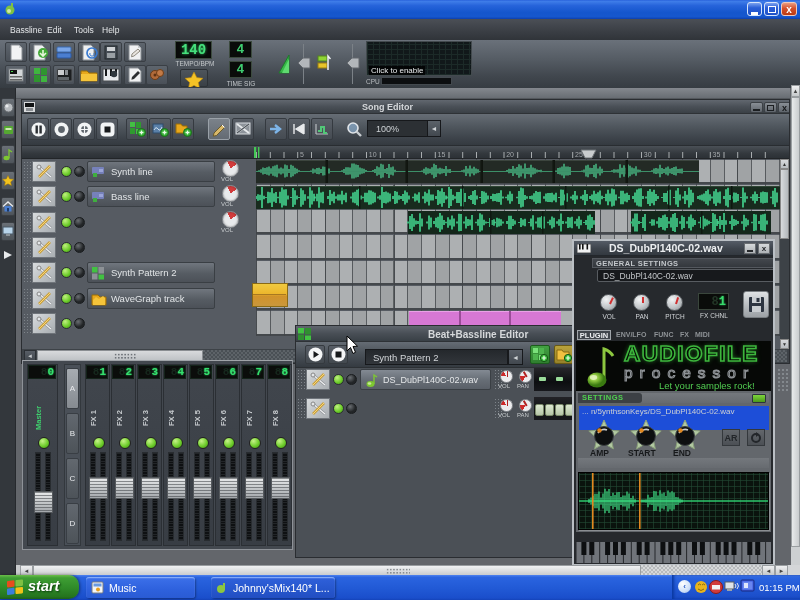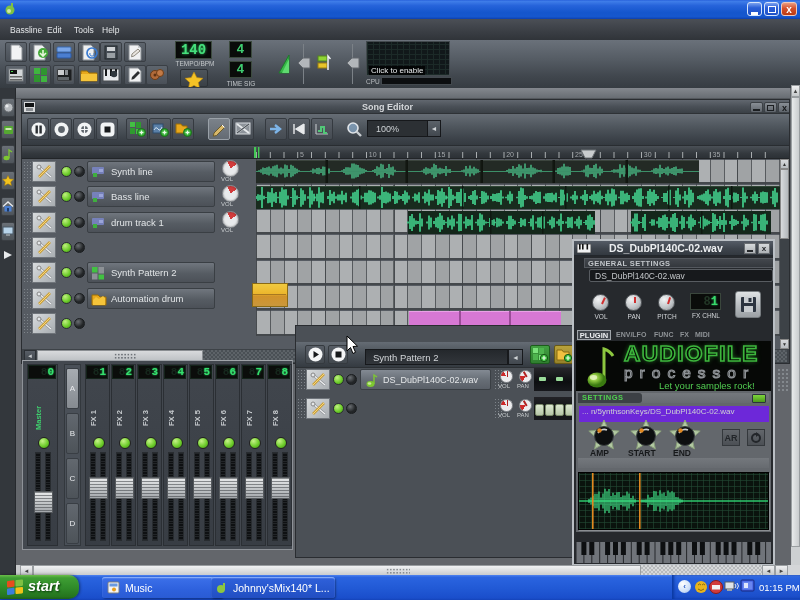--- a/index.html
+++ b/index.html
@@ -152,21 +152,21 @@
   <div class="abs" style="left:317px;top:14px;width:14px;height:20px;"><svg width="14" height="20">
         <rect x="1" y="2" width="9" height="5" fill="#8fd435" stroke="#55841c"></rect>
         <rect x="1" y="9" width="9" height="5" fill="#e8c42a" stroke="#9a7e10"></rect>
         <path d="M11 16 v-14 l2.5 3" stroke="#f0f2f4" stroke-width="1.5" fill="none"></path>
       </svg></div>
   <div class="abs" style="left:352px;top:4px;width:1px;height:40px;background:#2b2f33;border-right:1px solid #7b8187;"></div>
   <svg class="abs" style="left:346px;top:17px" width="14" height="12">
       <path d="M13 1 v10 h-7 l-5 -5 5 -5 z" fill="#b2b6ba" stroke="#62676c"></path>
     </svg>
 
-  <div class="abs" style="left:366px;top:1px;width:84px;height:35px;background:#11181a;border:1px solid #434a4e;background-image:repeating-linear-gradient(90deg,#1c2a28 0 1px,transparent 1px 6px),repeating-linear-gradient(0deg,#1c2a28 0 1px,transparent 1px 5px);">
+  <div class="abs" style="left:366px;top:1px;width:106px;height:35px;background:#11181a;border:1px solid #434a4e;background-image:repeating-linear-gradient(90deg,#1c2a28 0 1px,transparent 1px 6px),repeating-linear-gradient(0deg,#1c2a28 0 1px,transparent 1px 5px);">
     <span class="abs" style="left:2px;top:24px;color:#e8eaec;font-size:8px;background:#000c;padding:0 2px;">Click to enable</span>
   </div>
   <div class="abs" style="left:366px;top:38px;color:#b8bcbf;font-size:6.5px;">CPU</div>
   <div class="abs" style="left:381px;top:37px;width:71px;height:8px;background:#0c0e10;border:1px solid #43494e;"></div>
 </div>
 
 <div class="abs" style="left:16px;top:88px;width:774px;height:11px;background:linear-gradient(180deg,#84888e,#686d73);border-bottom:1px solid #53575c;"></div>
 
 <div class="abs" id="sidebar" style="left:0;top:88px;width:16px;height:488px;background:#33373c;border-right:1px solid #26292d;">
     <div class="abs" style="left:1px;top:10px;width:14px;height:19px;background:linear-gradient(180deg,#6a7077,#4e545a);border:1px solid #3a3e43;border-radius:2px;display:flex;align-items:center;justify-content:center;">
@@ -461,28 +461,20 @@
       <svg width="17" height="15">
         <path d="M2 2 L15 13" stroke="#8e9296" stroke-width="2.4"></path>
         <path d="M2 2 L15 13" stroke="#f2f3f4" stroke-width="1.1"></path>
         <path d="M14 2 L3 13" stroke="#caa03a" stroke-width="2.6"></path>
         <path d="M14 2 L3 13" stroke="#f4d47c" stroke-width="1"></path>
         <circle cx="3" cy="3" r="2" fill="#e4e7e9" stroke="#888"></circle>
       </svg>
     </div>
     <div class="abs" style="left:39px;top:116.6px;width:11px;height:11px;border-radius:50%;background:radial-gradient(circle at 35% 30%,#c0f080,#6fce2c 55%,#3f8f14);border:1px solid #2c3033;"></div>
     <div class="abs" style="left:52px;top:116.6px;width:11px;height:11px;border-radius:50%;background:radial-gradient(circle at 35% 30%,#6a6e72,#222527 60%);border:1px solid #191c1e;"></div>
-    <div class="abs" style="left:65px;top:111.6px;width:128px;height:21px;background:linear-gradient(180deg,#70767e,#565c63 55%,#4c5158);border:1px solid #3a3f44;border-radius:2px;">
-      <svg width="15" height="14" style="position:absolute;left:3px;top:3px">
-        <rect x="1" y="2" width="12" height="7" rx="1" fill="#7a86c8" opacity=".85"></rect>
-        <rect x="2" y="8" width="4" height="4" fill="#3fae3f"></rect>
-        <rect x="8" y="4" width="4" height="3" fill="#9aa4d8"></rect>
-      </svg>
-      <span class="abs" style="left:23px;top:4px;font-size:9.5px;color:#e2e5e7;white-space:nowrap;">drum track 1</span>
-    </div>
     <div class="abs" style="left:200px;top:110.6px;width:17px;height:17px;border-radius:50%;background:conic-gradient(from 215deg,#e8eaec 0 120deg,#d23c3c 0 200deg,#e8eaec 0 360deg);border:1px solid #8a8e92;box-shadow:inset 0 0 2px #0006;"></div>
     <div class="abs" style="left:199px;top:126.6px;font-size:6px;color:#c8ccce;">VOL</div>
     <div class="abs" style="left:1px;top:136.9px;width:8px;height:21px;background-image:radial-gradient(circle,#7e848a 0.8px,transparent 1px);background-size:3px 3px;"></div>
     <div class="abs" style="left:10px;top:136.9px;width:24px;height:21px;background:linear-gradient(135deg,#d8dbdd,#a8adb1);border:1px solid #6f747a;display:flex;align-items:center;justify-content:center;">
       <svg width="17" height="15">
         <path d="M2 2 L15 13" stroke="#8e9296" stroke-width="2.4"></path>
         <path d="M2 2 L15 13" stroke="#f2f3f4" stroke-width="1.1"></path>
         <path d="M14 2 L3 13" stroke="#caa03a" stroke-width="2.6"></path>
         <path d="M14 2 L3 13" stroke="#f4d47c" stroke-width="1"></path>
         <circle cx="3" cy="3" r="2" fill="#e4e7e9" stroke="#888"></circle>
@@ -521,21 +513,21 @@
         <circle cx="3" cy="3" r="2" fill="#e4e7e9" stroke="#888"></circle>
       </svg>
     </div>
     <div class="abs" style="left:39px;top:192.5px;width:11px;height:11px;border-radius:50%;background:radial-gradient(circle at 35% 30%,#c0f080,#6fce2c 55%,#3f8f14);border:1px solid #2c3033;"></div>
     <div class="abs" style="left:52px;top:192.5px;width:11px;height:11px;border-radius:50%;background:radial-gradient(circle at 35% 30%,#6a6e72,#222527 60%);border:1px solid #191c1e;"></div>
     <div class="abs" style="left:65px;top:187.5px;width:128px;height:21px;background:linear-gradient(180deg,#70767e,#565c63 55%,#4c5158);border:1px solid #3a3f44;border-radius:2px;">
       <svg width="16" height="14" style="position:absolute;left:3px;top:3px">
         <path d="M1 3 h6 l2 2 h6 v8 h-14 z" fill="#e8a81c" stroke="#9a6e08"></path>
         <path d="M2 8 l3-3 3 2 4-3 2 2 v7 h-12 z" fill="#f5c43a"></path>
       </svg>
-      <span class="abs" style="left:23px;top:4px;font-size:9.5px;color:#e2e5e7;white-space:nowrap;">Automation drum</span>
+      <span class="abs" style="left:23px;top:4px;font-size:9.5px;color:#e2e5e7;white-space:nowrap;">WaveGraph track</span>
     </div>
     <div class="abs" style="left:1px;top:212.8px;width:8px;height:21px;background-image:radial-gradient(circle,#7e848a 0.8px,transparent 1px);background-size:3px 3px;"></div>
     <div class="abs" style="left:10px;top:212.8px;width:24px;height:21px;background:linear-gradient(135deg,#d8dbdd,#a8adb1);border:1px solid #6f747a;display:flex;align-items:center;justify-content:center;">
       <svg width="17" height="15">
         <path d="M2 2 L15 13" stroke="#8e9296" stroke-width="2.4"></path>
         <path d="M2 2 L15 13" stroke="#f2f3f4" stroke-width="1.1"></path>
         <path d="M14 2 L3 13" stroke="#caa03a" stroke-width="2.6"></path>
         <path d="M14 2 L3 13" stroke="#f4d47c" stroke-width="1"></path>
         <circle cx="3" cy="3" r="2" fill="#e4e7e9" stroke="#888"></circle>
       </svg>
@@ -658,20 +650,29 @@
       <div class="abs" style="left:14px;top:87px;width:6px;height:89px;background:#0e1012;border:1px solid #282c30;background-image:repeating-linear-gradient(180deg,#222528 0 1px,transparent 1px 2.6px);"></div>
       <div class="abs" style="left:2.5px;top:112px;width:19px;height:22px;background:linear-gradient(180deg,#e8eaeb,#b9bdc0 45%,#9da1a5);border:1px solid #55595d;background-image:repeating-linear-gradient(180deg,rgba(60,64,68,.55) 0 1px,transparent 1px 3px),linear-gradient(180deg,#e8eaeb,#a3a7ab);"></div>
     </div>
     <div class="abs" style="left:245px;top:4px;width:22px;height:14px;background:#0b0d0b;border:1px solid #14231a;display:flex;align-items:center;justify-content:flex-end;">
       <span style="color:#16281d;font-family:'Liberation Mono',monospace;font-weight:bold;font-size:11px;">8</span>
       <span style="color:#35e06e;font-family:'Liberation Mono',monospace;font-weight:bold;font-size:11px;text-shadow:0 0 2px #2cbf5e;margin-right:1px;">8</span>
     </div>
   </div>
 
 <div class="abs" id="bbed" style="left:295px;top:325px;width:365px;height:233px;background:#4b5056;border:1px solid #2a2d31;overflow:hidden;">
+    <div class="abs" style="left:0;top:0;width:363px;height:16px;background:linear-gradient(180deg,#60666e,#494f56 50%,#394046);border-bottom:1px solid #2e3236;">
+      <svg class="abs" style="left:2px;top:2px" width="13" height="12">
+        <rect x="0" y="0" width="6" height="5.5" fill="#42c242"></rect>
+        <rect x="7" y="0" width="6" height="6.5" fill="#2f8f2f"></rect>
+        <rect x="0" y="6.5" width="6" height="5.5" fill="#2f8f2f"></rect>
+        <rect x="7" y="7.5" width="6" height="4.5" fill="#42c242"></rect>
+      </svg>
+      <span class="abs" style="left:132px;top:3px;font-size:10px;font-weight:bold;color:#d6d9db;">Beat+Bassline Editor</span>
+    </div>
     <div class="abs" style="left:0;top:16px;width:363px;height:26px;background:linear-gradient(180deg,#656c74 0%,#4c535a 45%,#3b4148 85%,#353b41 100%);border-bottom:1px solid #2c3034;">
       <div class="abs" style="left:9px;top:3px;width:20px;height:19px;background:linear-gradient(180deg,#575d65,#43494f);border:1px solid #353a3f;border-radius:2px;display:flex;align-items:center;justify-content:center;">
         <svg width="15" height="15">
           <circle cx="7.5" cy="7.5" r="7" fill="#f4f5f6"></circle>
           <path d="M5.5 4 l5.5 3.5 -5.5 3.5 z" fill="#17191b"></path>
         </svg>
       </div>
       <div class="abs" style="left:32px;top:3px;width:20px;height:19px;background:linear-gradient(180deg,#575d65,#43494f);border:1px solid #353a3f;border-radius:2px;display:flex;align-items:center;justify-content:center;">
         <svg width="15" height="15">
           <circle cx="7.5" cy="7.5" r="7" fill="#f4f5f6"></circle>
@@ -772,21 +773,21 @@
         <rect x="2" y="0" width="1.6" height="5.5" fill="#111"></rect>
         <rect x="5" y="0" width="1.6" height="5.5" fill="#111"></rect>
         <rect x="9.5" y="0" width="1.6" height="5.5" fill="#111"></rect>
       </svg>
       <span class="abs" style="left:35px;top:1px;font-size:10.5px;font-weight:bold;color:#eceef0;">DS_DubPl140C-02.wav</span>
       <div class="abs" style="left:170px;top:2px;width:12px;height:11px;background:linear-gradient(180deg,#d6d9db,#aeb2b6);border:1px solid #6a6e72;">
         <div class="abs" style="left:2px;top:6px;width:6px;height:2px;background:#26292c;"></div>
       </div>
       <div class="abs" style="left:184px;top:2px;width:12px;height:11px;background:linear-gradient(180deg,#d6d9db,#aeb2b6);border:1px solid #6a6e72;color:#26292c;font-size:8px;line-height:10px;text-align:center;font-weight:bold;">x</div>
     </div>
-    <div class="abs" style="left:8px;top:15px;width:199px;height:74px;background:#26292d;">
+    <div class="abs" style="left:16px;top:15px;width:199px;height:74px;background:#26292d;">
       <div class="abs" style="left:2px;top:2px;width:195px;height:10px;background:linear-gradient(180deg,#43474d,#34383d);border:1px solid #54585e;color:#c2c6ca;font-size:7.5px;font-weight:bold;line-height:9px;padding-left:3px;letter-spacing:.4px;">GENERAL SETTINGS</div>
       <div class="abs" style="left:7px;top:13px;width:184px;height:13px;background:#17191c;border:1px solid #585c61;border-radius:2px;color:#c2c5c8;font-size:8.5px;line-height:12px;padding-left:5px;">DS_DubPl140C-02.wav</div>
       <div class="abs" style="left:10px;top:38px;width:17px;height:17px;border-radius:50%;background:radial-gradient(circle at 35% 30%,#f2f3f4,#c2c6c9 55%,#888d91);border:1px solid #5a5e62;">
         <div class="abs" style="left:7.5px;top:1.5px;width:2px;height:6.5px;background:#d03030;transform-origin:1px 7px;transform:rotate(25deg);"></div>
       </div>
       <div class="abs" style="left:6px;top:57px;width:26px;text-align:center;font-size:6.5px;color:#d2d5d8;">VOL</div>
       <div class="abs" style="left:43px;top:38px;width:17px;height:17px;border-radius:50%;background:radial-gradient(circle at 35% 30%,#f2f3f4,#c2c6c9 55%,#888d91);border:1px solid #5a5e62;">
         <div class="abs" style="left:7.5px;top:1.5px;width:2px;height:6.5px;background:#d03030;transform-origin:1px 7px;transform:rotate(0deg);"></div>
       </div>
       <div class="abs" style="left:39px;top:57px;width:26px;text-align:center;font-size:6.5px;color:#d2d5d8;">PAN</div>
@@ -829,21 +830,21 @@
         <ellipse cx="13.5" cy="34.5" rx="3.6" ry="2.4" fill="#e4f6c0" opacity=".85"></ellipse>
       </svg>
       <div class="abs" style="left:48px;top:0px;font-size:22.5px;font-weight:bold;letter-spacing:1.5px;color:#041004;-webkit-text-stroke:1.6px #3db53d;text-shadow:0 0 5px #2a8f2a;">AUDIOFILE</div>
       <div class="abs" style="left:48px;top:23px;font-size:15.5px;letter-spacing:7px;color:#060806;-webkit-text-stroke:1.1px #8e9296;">processor</div>
       <div class="abs" style="left:83px;top:38.5px;font-size:9.5px;color:#52cc52;">Let your samples rock!</div>
     </div>
     <div class="abs" style="left:2px;top:150px;width:195px;height:65px;background:#63676c;">
       <div class="abs" style="left:2px;top:2px;width:191px;height:10px;background:linear-gradient(180deg,#74787d,#676b70);"></div>
       <div class="abs" style="left:2px;top:2px;width:64px;height:10px;background:#3c4045;border-radius:0 3px 3px 0;color:#50d050;font-size:7.5px;font-weight:bold;line-height:9px;padding-left:4px;letter-spacing:.5px;">SETTINGS</div>
       <div class="abs" style="left:176px;top:2.5px;width:14px;height:9px;background:linear-gradient(180deg,#7ed43e,#4a9a18);border:1px solid #2c333c;border-radius:1px;"></div>
-      <div class="abs" style="left:3px;top:15px;width:190px;height:16px;background:#6d28d9;color:#cdd0d3;font-size:8px;line-height:11px;padding-left:3px;white-space:nowrap;overflow:hidden;">... n/5ynthsonKeys/DS_DubPl140C-02.wav</div>
+      <div class="abs" style="left:3px;top:15px;width:190px;height:24px;background:#1d4ed8;color:#cdd0d3;font-size:8px;line-height:11px;padding-left:3px;white-space:nowrap;overflow:hidden;">... n/5ynthsonKeys/DS_DubPl140C-02.wav</div>
       <svg class="abs" style="left:0;top:28px" width="195" height="37">
         <polygon points="28.0,1.0 32.4,10.9 43.2,12.1 35.1,19.3 37.4,29.9 28.0,24.5 18.6,29.9 20.9,19.3 12.8,12.1 23.6,10.9" fill="#b2c8a2" stroke="#8aa07a" stroke-width="1"></polygon>
         <circle cx="28" cy="17" r="9.5" fill="#0d0f10"></circle>
         <circle cx="28" cy="17" r="9.5" fill="none" stroke="#3a3e42" stroke-width="1"></circle>
         <path d="M22 14 a7 7 0 0 1 9 -3" stroke="#caccce" stroke-width="1.6" fill="none"></path>
         <circle cx="23.5 " cy="11.5" r="2.2" fill="#e08820"></circle>
         <polygon points="70.0,1.0 74.4,10.9 85.2,12.1 77.1,19.3 79.4,29.9 70.0,24.5 60.6,29.9 62.9,19.3 54.8,12.1 65.6,10.9" fill="#b2c8a2" stroke="#8aa07a" stroke-width="1"></polygon>
         <circle cx="70" cy="17" r="9.5" fill="#0d0f10"></circle>
         <circle cx="70" cy="17" r="9.5" fill="none" stroke="#3a3e42" stroke-width="1"></circle>
         <path d="M64 14 a7 7 0 0 1 9 -3" stroke="#caccce" stroke-width="1.6" fill="none"></path>
@@ -945,21 +946,21 @@
       <svg class="abs" style="left:7px;top:4px" width="17" height="16" viewBox="0 0 17 16">
         <g transform="skewY(-6)">
           <rect x="0" y="2" width="7.5" height="6.5" rx="1" fill="#e84c1e"></rect>
           <rect x="8.5" y="2" width="7.5" height="6.5" rx="1" fill="#7ec043"></rect>
           <rect x="0" y="9.5" width="7.5" height="6.5" rx="1" fill="#3a7edc"></rect>
           <rect x="8.5" y="9.5" width="7.5" height="6.5" rx="1" fill="#f2c218"></rect>
         </g>
       </svg>
       <span class="abs" style="left:28px;top:3px;color:#fff;font-size:14.5px;font-weight:bold;font-style:italic;text-shadow:1px 1px 2px #0a3a0a;">start</span>
     </div>
-    <div class="abs" style="left:86px;top:2px;width:121px;height:21px;border-radius:3px;background:linear-gradient(180deg,#5a8bf2 0%,#3a6ee8 10%,#2e61dd 60%,#2a5bd4 100%);box-shadow:inset 0 1px 1px #8ab0f8,1px 1px 2px #0005;color:#fff;font-size:10.5px;display:flex;align-items:center;padding-left:5px;white-space:nowrap;overflow:hidden;margin-left:16px;">
+    <div class="abs" style="left:86px;top:2px;width:109px;height:21px;border-radius:3px;background:linear-gradient(180deg,#5a8bf2 0%,#3a6ee8 10%,#2e61dd 60%,#2a5bd4 100%);box-shadow:inset 0 1px 1px #8ab0f8,1px 1px 2px #0005;color:#fff;font-size:10.5px;display:flex;align-items:center;padding-left:5px;white-space:nowrap;overflow:hidden;">
       <svg width="13" height="13">
         <rect x="1" y="1" width="11" height="11" rx="1" fill="#f4f5f6" stroke="#7a7e82"></rect>
         <rect x="2.5" y="2.5" width="8" height="3" fill="#6a9ae0"></rect>
         <circle cx="7" cy="8.5" r="2" fill="#e8a020"></circle>
       </svg>
       <span style="margin-left:5px;">Music</span>
     </div>
     <div class="abs" style="left:211px;top:2px;width:124px;height:21px;border-radius:3px;background:linear-gradient(180deg,#4a7aec 0%,#2e5fd8 12%,#2656cc 60%,#224ec2 100%);box-shadow:inset 0 1px 1px #8ab0f8,1px 1px 2px #0005;color:#fff;font-size:10.5px;display:flex;align-items:center;padding-left:5px;white-space:nowrap;overflow:hidden;">
       <svg width="12" height="12">
         <circle cx="5" cy="7" r="4" fill="#8cc63f"></circle>

